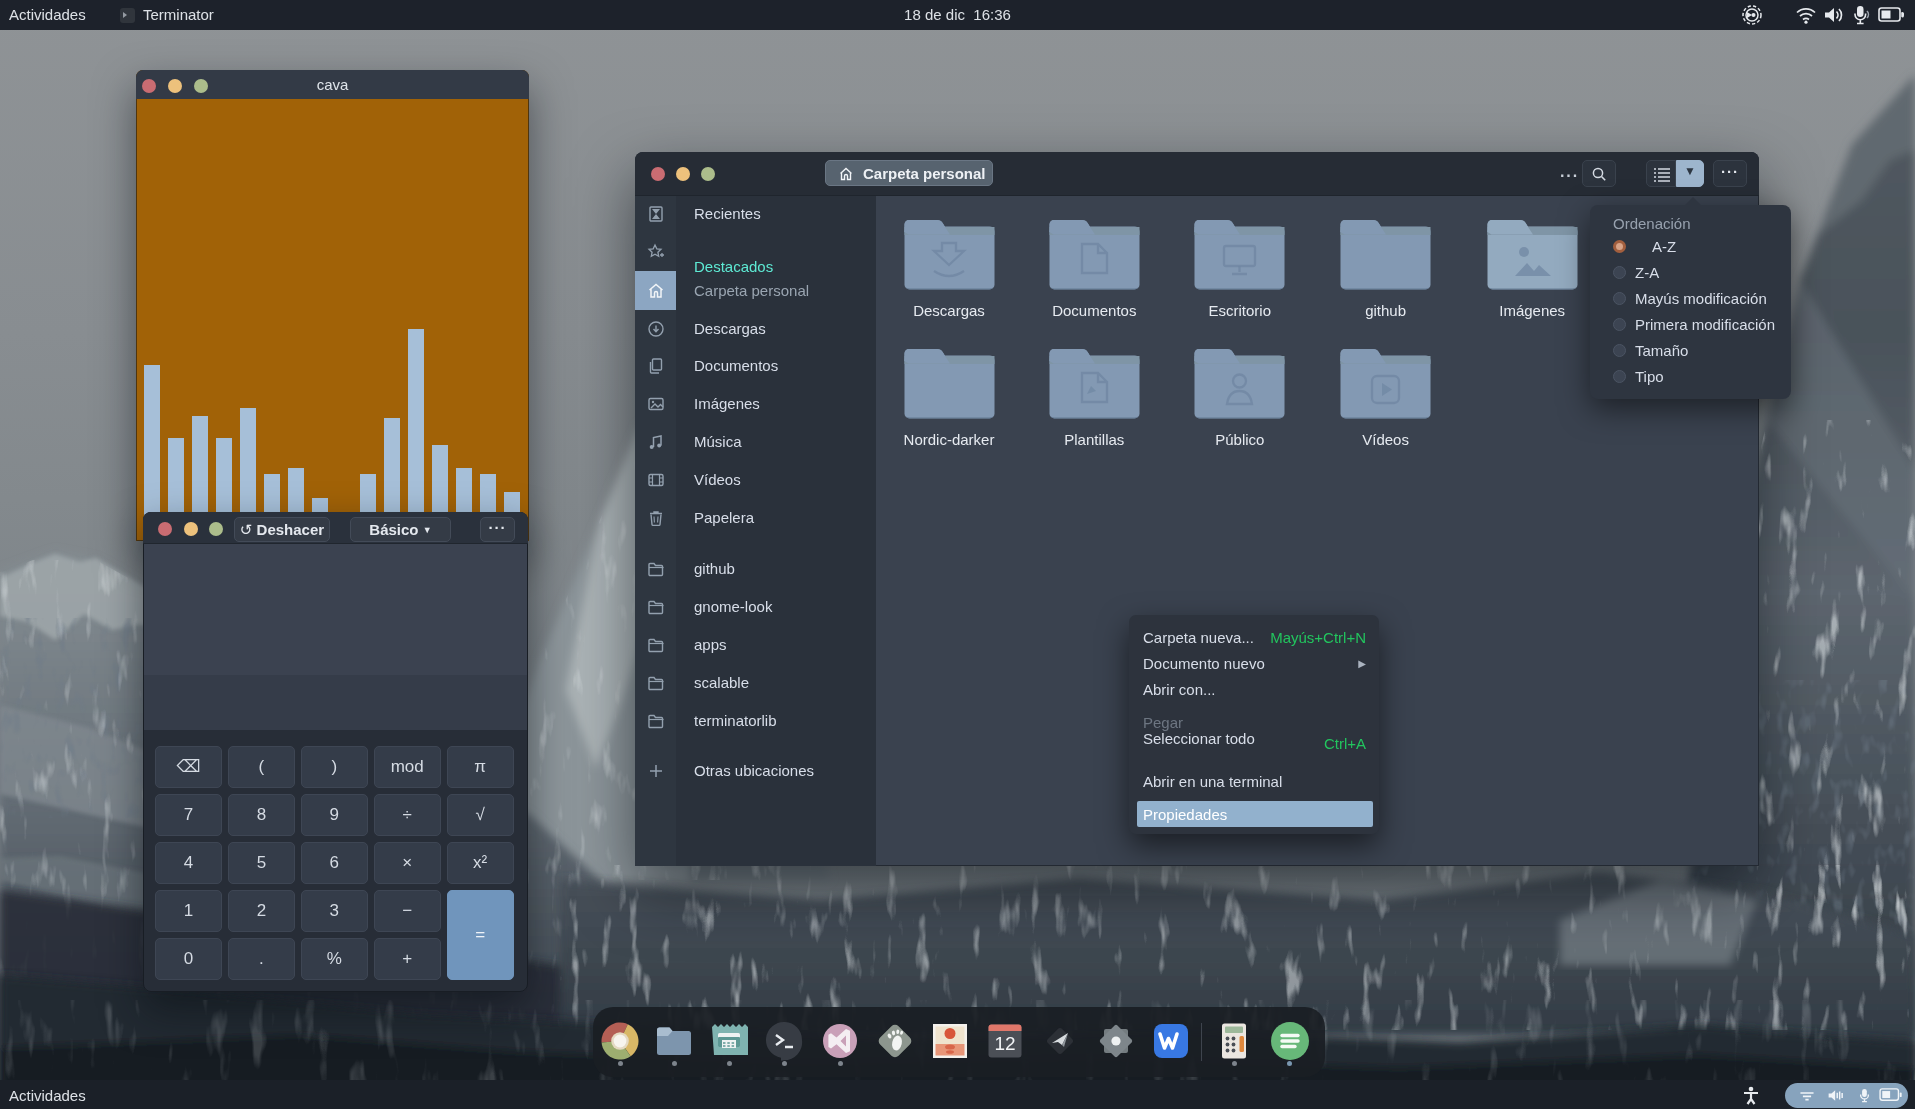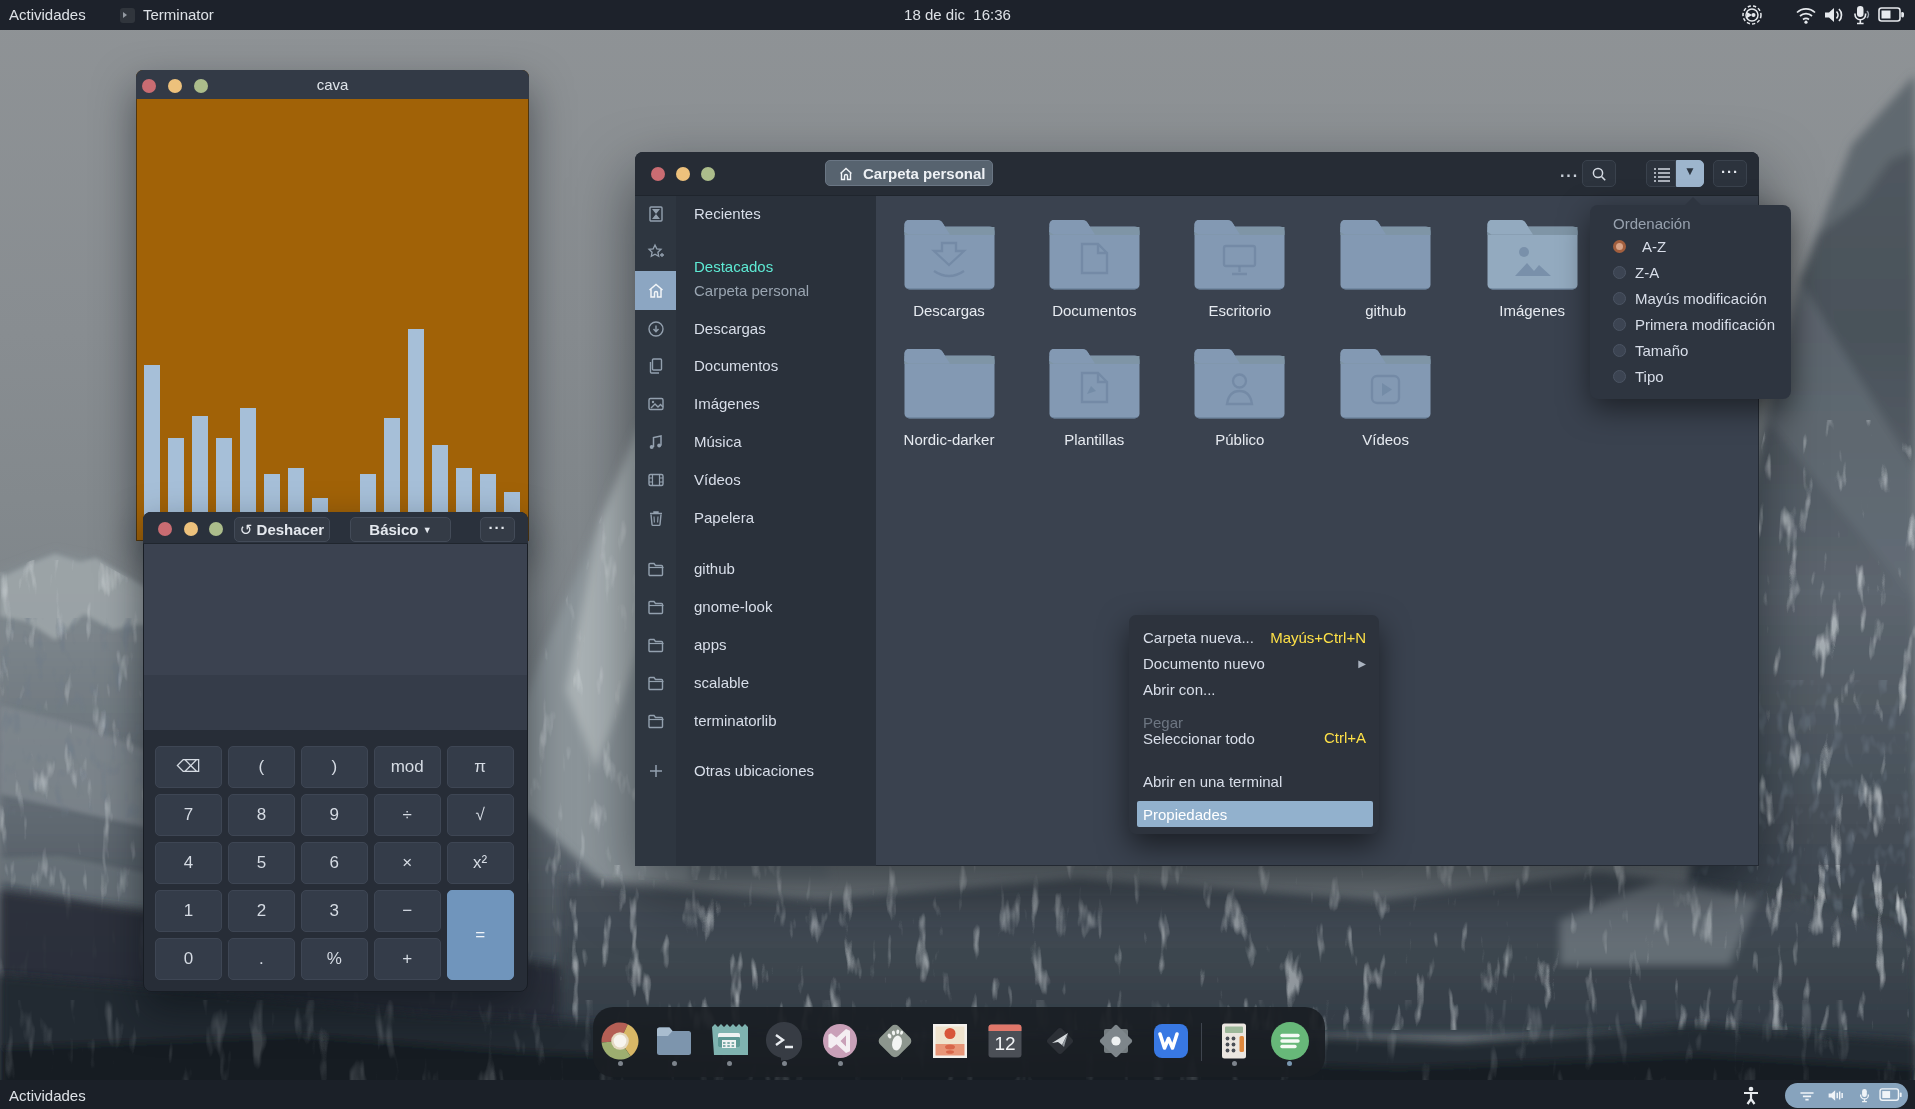--- a/index.html
+++ b/index.html
@@ -38,21 +38,21 @@
 .hico { position:absolute; }
 .flabel { position:absolute; width:144px; text-align:center; color:#e6eaf0; font-size:15px; }
 .fold { position:absolute; width:91px; height:71px; }
 
 #sortpop { position:absolute; left:1590px; top:205px; width:201px; height:194px; background:#2e3540; border-radius:8px; box-shadow:0 10px 30px rgba(0,0,0,.5); z-index:20; color:#d8dee9; font-size:15px;}
 #sortpop .arrow { position:absolute; left:95px; top:-8px; width:0; height:0; border:8px solid transparent; border-bottom:8px solid #2e3540; border-top:none;}
 .radio { position:absolute; left:23px; width:13px; height:13px; border-radius:50%; background:#3c4452; border:1px solid #4b5463; }
 .radio.on { background:#d8a387; border:3.5px solid #a35f3e; }
 #ctxmenu { position:absolute; left:1129px; top:615px; width:250px; height:219px; background:#2d333d; border-radius:7px; box-shadow:0 12px 30px rgba(0,0,0,.55); color:#d8dee9; font-size:15px; z-index:20;}
 .mi { position:absolute; left:14px; white-space:nowrap; }
-.ms { position:absolute; right:13px; color:#fde047; }
+.ms { position:absolute; right:13px; color:#22c55e; }
 
 #dock { position:absolute; left:593px; top:1007px; width:732px; height:70px; background:rgba(26,30,36,.93); border-radius:20px; z-index:25;}
 .dock-i { position:absolute; top:14px; width:40px; height:40px; }
 .dot { position:absolute; width:5px; height:5px; border-radius:50%; background:#7d848c; top:54px; }
 </style></head>
 <body>
 <div id="wall">
 <svg width="1915" height="1109" viewBox="0 0 1915 1109">
  <defs>
   <linearGradient id="sky" x1="0" y1="0" x2="0" y2="1">
@@ -467,21 +467,21 @@
       </svg>
       <div class="flabel" style="left:678.6px;top:278.5px">Vídeos</div>
     </div>
 </div>
 
 <div id="sortpop">
   <div class="arrow"></div>
   <div style="position:absolute;left:23px;top:10px;color:#97a1ae;">Ordenación</div>
   <div id="sortitems">
       <div class="radio on" style="top:35px"></div>
-      <span style="position:absolute;left:52px;top:33px;text-align:right;">A-Z</span>
+      <span style="position:absolute;left:62px;top:33px;text-align:right;">A-Z</span>
       <div class="radio" style="top:61px"></div>
       <span style="position:absolute;left:45px;top:59px;">Z-A</span>
       <div class="radio" style="top:87px"></div>
       <span style="position:absolute;left:45px;top:85px;">Mayús modificación</span>
       <div class="radio" style="top:113px"></div>
       <span style="position:absolute;left:45px;top:111px;">Primera modificación</span>
       <div class="radio" style="top:139px"></div>
       <span style="position:absolute;left:45px;top:137px;">Tamaño</span>
       <div class="radio" style="top:165px"></div>
       <span style="position:absolute;left:45px;top:163px;">Tipo</span>
@@ -489,21 +489,21 @@
 </div>
 
 <div id="ctxmenu">
   <span class="mi" style="top:14px">Carpeta nueva...</span>
     <span class="ms" style="top:14px">Mayús+Ctrl+N</span>
   <span class="mi" style="top:40px">Documento nuevo</span>
     <span class="ms" style="top:43px;font-size:10px;color:#aab3bf;">▶</span>
   <span class="mi" style="top:66px">Abrir con...</span>
   <span class="mi" style="top:99px;color:#6d7682;">Pegar</span>
   <span class="mi" style="top:115px">Seleccionar todo</span>
-    <span class="ms" style="top:114px">Ctrl+A</span>
+    <span class="ms" style="top:120px">Ctrl+A</span>
   <span class="mi" style="top:158px">Abrir en una terminal</span>
   <div style="position:absolute;left:8px;top:186px;width:236px;height:26px;background:#92b1cd;border-radius:2px;"></div>
   <span class="mi" style="top:191px;color:#fff;">Propiedades</span>
 </div>
 
 <div id="dock">
 
   <svg class="dock-i" style="left:7px" width="40" height="40" viewBox="0 0 40 40">
     <g transform="rotate(-35 20 20)">
     <path d="M20,20 L4,10.75 A18.5 18.5 0 0 1 36,10.75 z" fill="#b45f55"></path>

